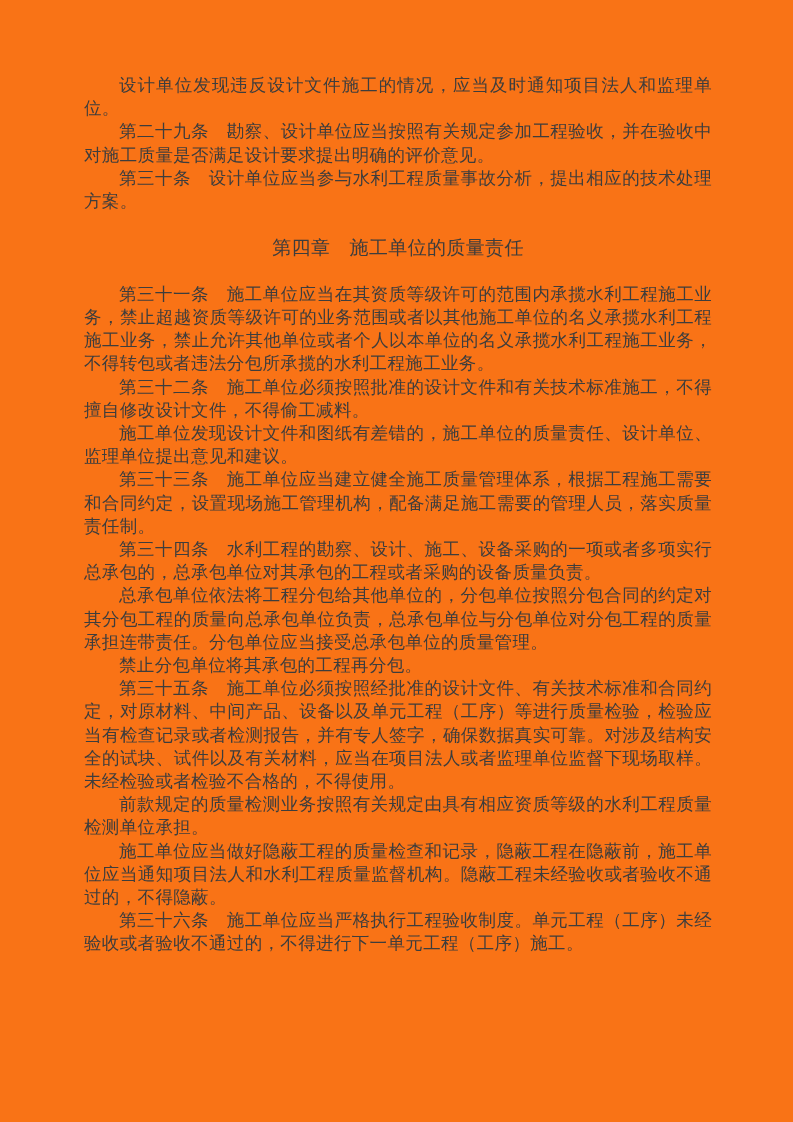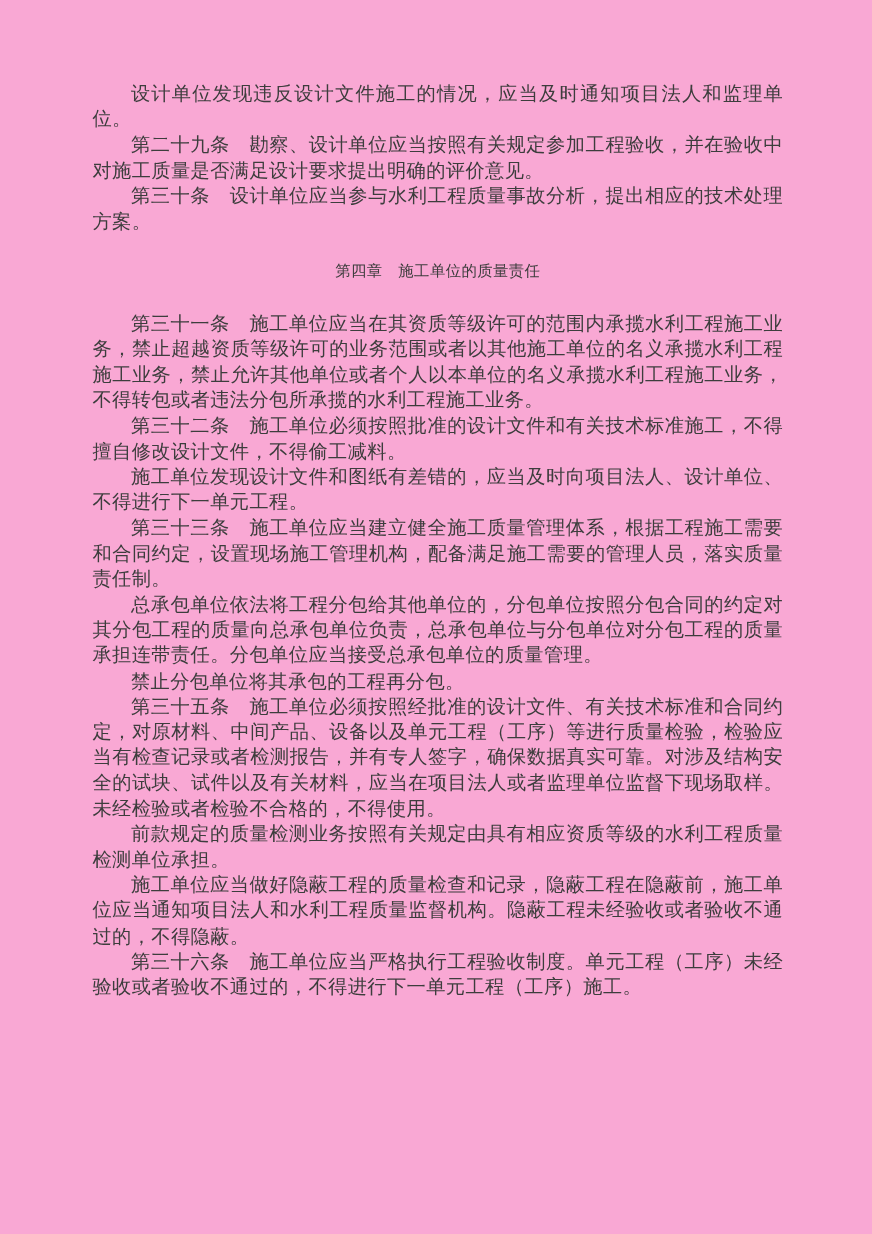--- a/index.html
+++ b/index.html
@@ -4,57 +4,58 @@
 <style>
   html, body {
     margin: 0;
     padding: 0;
     background: #ffffff;
   }
   .page {
     position: relative;
     width: 793px;
     height: 1122px;
-    background: #f9a8d4;
+    background: #f97316;
     box-sizing: border-box;
     padding: 74px 81px 0 84px;
     font-family: "Liberation Serif", "DejaVu Serif", serif;
     color: #3d3d3d;
     font-size: 17.5px;
     line-height: 23.2px;
     overflow: hidden;
   }
   .para {
     margin: 0;
     text-align: justify;
     text-indent: 2em;
     letter-spacing: 0.35px;
     word-break: break-all;
   }
   .chapter-heading {
     margin: 23.2px 0;
     text-align: center;
-    font-size: 14px;
+    font-size: 19px;
     font-weight: normal;
     letter-spacing: 0.35px;
   }
 </style>
 </head>
 <body>
 
 <div class="page">
   <p class="para">设计单位发现违反设计文件施工的情况，应当及时通知项目法人和监理单位。</p>
   <p class="para">第二十九条　勘察、设计单位应当按照有关规定参加工程验收，并在验收中对施工质量是否满足设计要求提出明确的评价意见。</p>
   <p class="para">第三十条　设计单位应当参与水利工程质量事故分析，提出相应的技术处理方案。</p>
 
   <h2 class="chapter-heading">第四章　施工单位的质量责任</h2>
 
   <p class="para">第三十一条　施工单位应当在其资质等级许可的范围内承揽水利工程施工业务，禁止超越资质等级许可的业务范围或者以其他施工单位的名义承揽水利工程施工业务，禁止允许其他单位或者个人以本单位的名义承揽水利工程施工业务，不得转包或者违法分包所承揽的水利工程施工业务。</p>
   <p class="para">第三十二条　施工单位必须按照批准的设计文件和有关技术标准施工，不得擅自修改设计文件，不得偷工减料。</p>
-  <p class="para">施工单位发现设计文件和图纸有差错的，应当及时向项目法人、设计单位、不得进行下一单元工程。</p>
+  <p class="para">施工单位发现设计文件和图纸有差错的，施工单位的质量责任、设计单位、监理单位提出意见和建议。</p>
   <p class="para">第三十三条　施工单位应当建立健全施工质量管理体系，根据工程施工需要和合同约定，设置现场施工管理机构，配备满足施工需要的管理人员，落实质量责任制。</p>
+  <p class="para">第三十四条　水利工程的勘察、设计、施工、设备采购的一项或者多项实行总承包的，总承包单位对其承包的工程或者采购的设备质量负责。</p>
   <p class="para">总承包单位依法将工程分包给其他单位的，分包单位按照分包合同的约定对其分包工程的质量向总承包单位负责，总承包单位与分包单位对分包工程的质量承担连带责任。分包单位应当接受总承包单位的质量管理。</p>
   <p class="para">禁止分包单位将其承包的工程再分包。</p>
   <p class="para">第三十五条　施工单位必须按照经批准的设计文件、有关技术标准和合同约定，对原材料、中间产品、设备以及单元工程（工序）等进行质量检验，检验应当有检查记录或者检测报告，并有专人签字，确保数据真实可靠。对涉及结构安全的试块、试件以及有关材料，应当在项目法人或者监理单位监督下现场取样。未经检验或者检验不合格的，不得使用。</p>
   <p class="para">前款规定的质量检测业务按照有关规定由具有相应资质等级的水利工程质量检测单位承担。</p>
   <p class="para">施工单位应当做好隐蔽工程的质量检查和记录，隐蔽工程在隐蔽前，施工单位应当通知项目法人和水利工程质量监督机构。隐蔽工程未经验收或者验收不通过的，不得隐蔽。</p>
   <p class="para">第三十六条　施工单位应当严格执行工程验收制度。单元工程（工序）未经验收或者验收不通过的，不得进行下一单元工程（工序）施工。</p>
 </div>
 
 </body></html>

